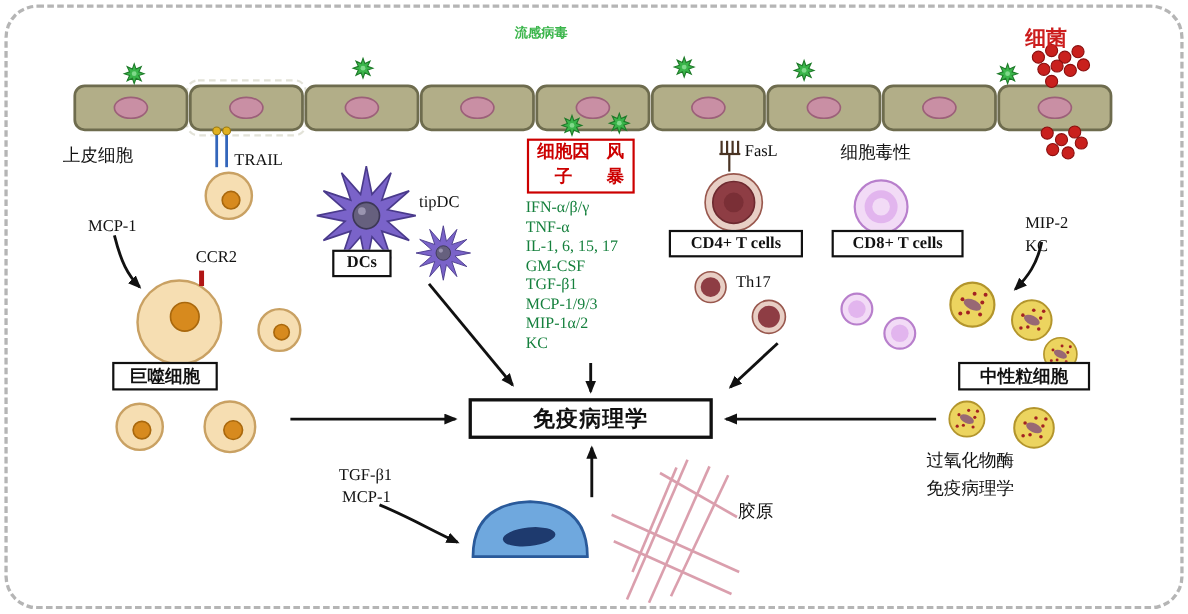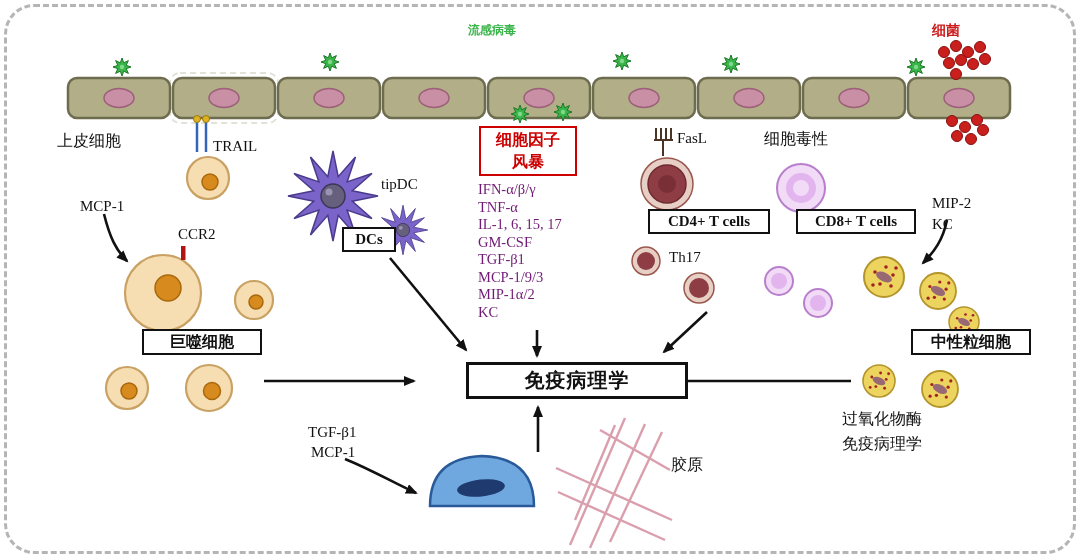--- a/index.html
+++ b/index.html
@@ -3,29 +3,29 @@
 <meta charset="utf-8">
 <style>
   html,body{margin:0;padding:0;background:#fff;}
   .canvas{position:relative;width:1080px;height:558px;background:#fff;
           font-family:"Liberation Sans",sans-serif;overflow:hidden;}
   .outer-border{position:absolute;inset:4px;border:3px dashed #b5b5b5;border-radius:30px;pointer-events:none;}
   svg.art{position:absolute;left:0;top:0;width:1080px;height:558px;}
   .lbl{position:absolute;white-space:nowrap;color:#111;font-size:16px;}
   .serif{font-family:"Liberation Serif",serif;font-size:15px;}
   .green{color:var(--virus_green,#3ab54a);font-size:12px;font-weight:bold;}
-  .red{color:var(--bacteria_red,#cc1d1d);font-size:14px;font-weight:bold;}
+  .red{color:var(--bacteria_red,#cc1d1d);font-size:19px;font-weight:bold;}
   .box{position:absolute;background:#fff;border:2px solid #111;display:flex;align-items:center;justify-content:center;
-       font-weight:600;font-size:16px;color:#111;box-sizing:border-box;margin-left:40px;}
+       font-weight:600;font-size:16px;color:#111;box-sizing:border-box;}
   .box.latin{font-family:"Liberation Serif",serif;font-size:15px;font-weight:600;}
   .main-box{border-width:3px;font-size:20px;font-weight:bold;letter-spacing:1px;}
   .storm-box{position:absolute;background:#fff;border:2px solid var(--storm_red,#c00);color:var(--storm_red,#c00);
-       font-weight:bold;font-size:16px;text-align:center;line-height:1.4;display:flex;flex-direction:column;
+       font-weight:bold;font-size:16px;text-align:center;line-height:1.4;display:flex;flex-direction:row;
        justify-content:center;box-sizing:border-box;}
-  .cyto-list{position:absolute;font-family:"Liberation Serif",serif;font-size:14.5px;line-height:17.5px;color:#701a75;}
+  .cyto-list{position:absolute;font-family:"Liberation Serif",serif;font-size:14.5px;line-height:17.5px;color:#15803d;}
 </style>
 </head>
 <body>
 
 <div class="canvas">
   <div class="outer-border"></div>
 
   <svg class="art" viewBox="0 0 1080 558">
     <defs>
       <marker id="ah" markerUnits="userSpaceOnUse" markerWidth="13" markerHeight="11" refX="10" refY="5" orient="auto">
@@ -224,21 +224,21 @@
     <div>IFN-α/β/γ</div>
     <div>TNF-α</div>
     <div>IL-1, 6, 15, 17</div>
     <div>GM-CSF</div>
     <div>TGF-β1</div>
     <div>MCP-1/9/3</div>
     <div>MIP-1α/2</div>
     <div>KC</div>
   </div>
 
-  <div class="box" style="left:102px;top:329px;width:120px;height:26px">巨噬细胞</div>
+  <div class="box" style="left:102px;top:329px;width:96px;height:26px">巨噬细胞</div>
   <div class="box latin" style="left:302px;top:227px;width:54px;height:25px">DCs</div>
   <div class="box latin" style="left:608px;top:209px;width:122px;height:25px">CD4+ T cells</div>
   <div class="box latin" style="left:756px;top:209px;width:120px;height:25px">CD8+ T cells</div>
   <div class="box main-box" style="left:426px;top:362px;width:222px;height:37px">免疫病理学</div>
   <div class="box" style="left:871px;top:329px;width:120px;height:26px">中性粒细胞</div>
 
   <div class="storm-box" style="left:479px;top:126px;width:98px;height:50px">
     <div>细胞因子</div>
     <div>风暴</div>
   </div>

